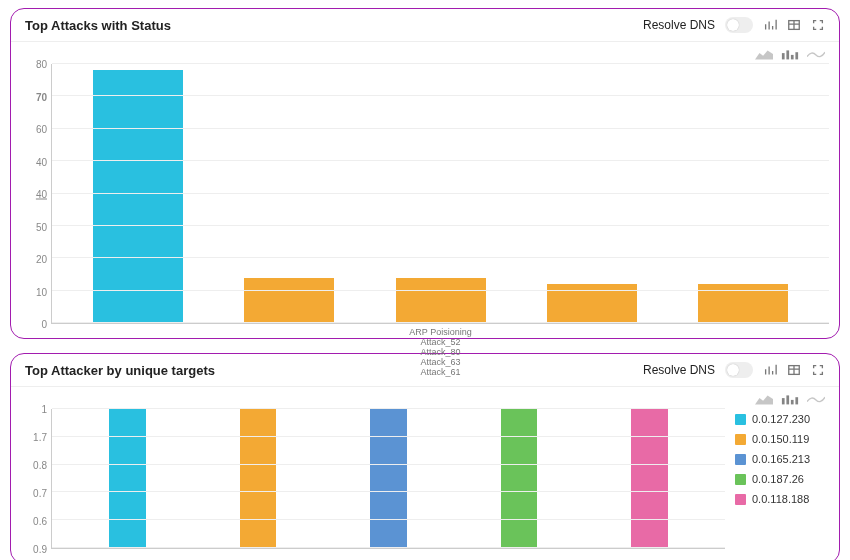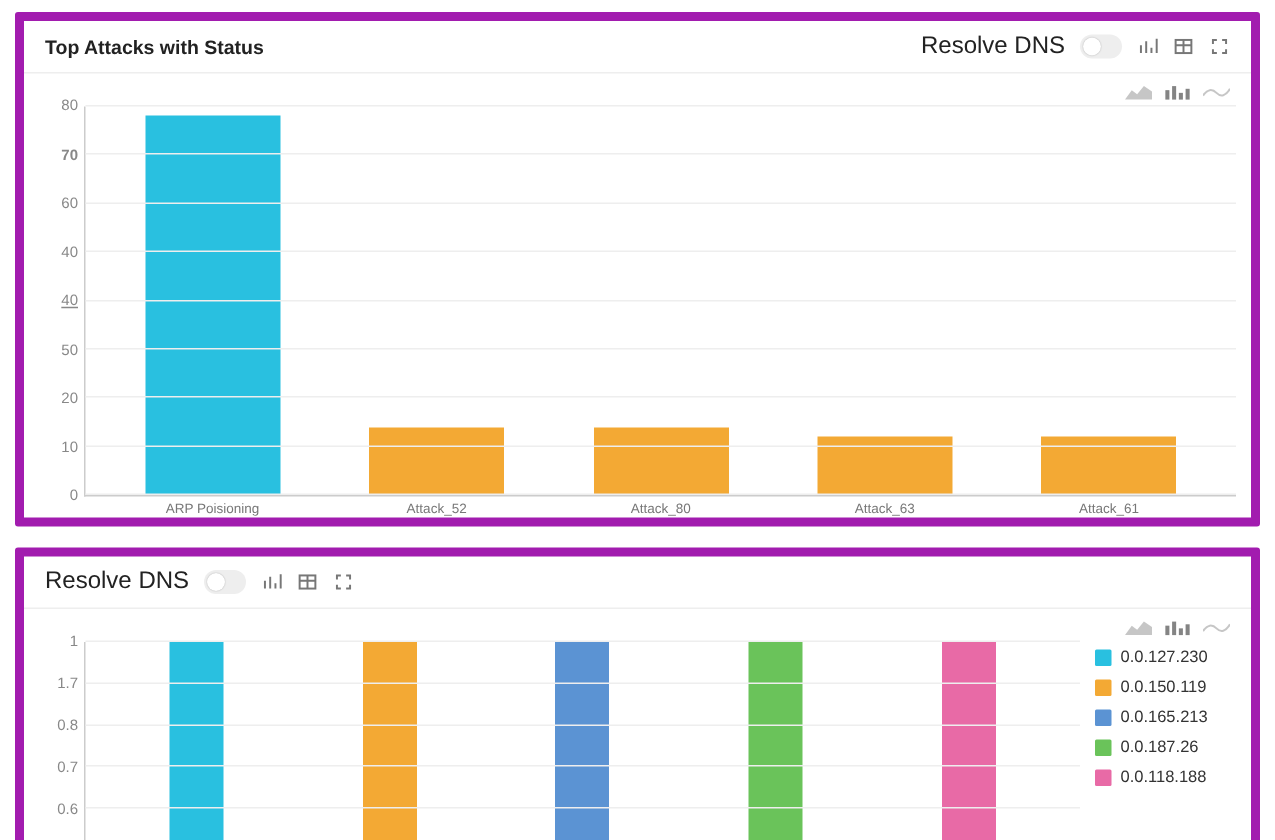--- a/index.html
+++ b/index.html
@@ -7,22 +7,22 @@
     font-family: -apple-system, BlinkMacSystemFont, "Segoe UI", Arial, sans-serif;
     background: #fff;
     width: 850px;
     height: 560px;
     overflow: hidden;
     padding: 8px 10px;
     font-size: 12px;
     color: #333;
   }
   .panel {
-    border: 6px solid #a21caf;
-    border-radius: 2px;
+    border: 1px solid #a21caf;
+    border-radius: 14px;
     margin-bottom: 14px;
     background: #fff;
   }
   .panel-header {
     display: flex;
     align-items: center;
     justify-content: space-between;
     padding: 8px 14px;
     border-bottom: 1px solid #eee;
   }
@@ -30,21 +30,21 @@
     font-weight: 700;
     font-size: 13px;
     color: #222;
   }
   .panel-controls {
     display: flex;
     align-items: center;
     gap: 10px;
   }
   .resolve-label {
-    font-size: 16px;
+    font-size: 12px;
     color: #222;
   }
   .toggle {
     width: 28px;
     height: 16px;
     border-radius: 8px;
     background: #eee;
     position: relative;
     cursor: pointer;
   }
@@ -136,22 +136,23 @@
   .bar {
     width: 68%;
     max-width: 90px;
   }
   .bar.narrow { width: 28%; max-width: 40px; }
   .x-labels {
     position: absolute;
     left: 0; right: 0;
     top: 100%;
     display: flex;
-    justify-content: center;
+    justify-content: space-between;
     padding: 4px 10px 0 10px;
+    flex-direction: column;
   }
   .x-label {
     flex: 1;
     text-align: center;
     font-size: 9px;
     color: #777;
   }
   .legend {
     width: 104px;
     padding-left: 10px;
@@ -266,20 +267,21 @@
           <div class="grid-line" style="bottom: 75%;"></div>
           <div class="grid-line" style="bottom: 87.5%;"></div>
           <div class="grid-line" style="bottom: 100%;"></div>
         </div>
     </div>
   </div>
 </div>
 
 <div class="panel">
   <div class="panel-header">
+    <div class="panel-title">Top Attacker by unique targets</div>
     <div class="panel-controls">
       <span class="resolve-label">Resolve DNS</span>
       <span class="toggle"></span>
       <span class="hicon">
         <svg viewBox="0 0 16 16">
             <path d="M3 13V7M7 13V4M11 13V9M15 13V2"></path>
           </svg>
       </span>
       <span class="hicon">
         <svg viewBox="0 0 16 16">

